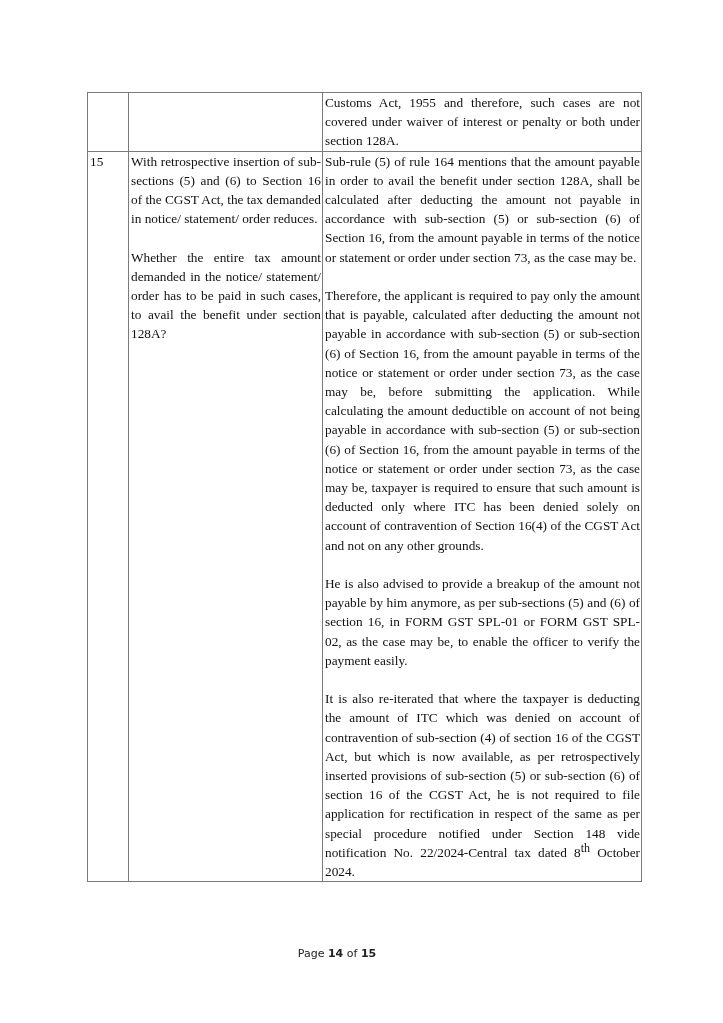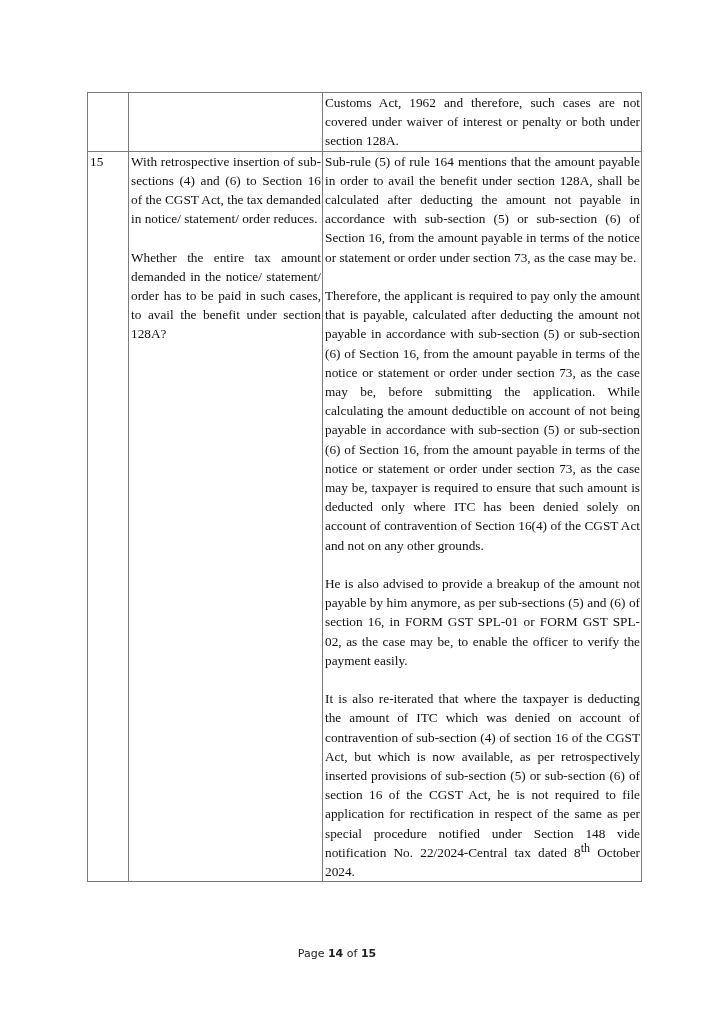--- a/index.html
+++ b/index.html
@@ -29,27 +29,27 @@
     <colgroup>
         <col class="c1">
         <col class="c2">
         <col class="c3">
       </colgroup>
     <tbody>
         <tr>
       <td></td>
       <td></td>
       <td>
-        <p class="just">Customs Act, 1962 and therefore, such cases are not covered under waiver of interest or penalty or both under section 128A.</p>
+        <p class="just">Customs Act, 1955 and therefore, such cases are not covered under waiver of interest or penalty or both under section 128A.</p>
       </td>
     </tr>
     <tr>
       <td>15</td>
       <td>
-        <p class="just">With retrospective insertion of sub-sections (4) and (6) to Section 16 of the CGST Act, the tax demanded in notice/ statement/ order reduces.</p>
+        <p class="just">With retrospective insertion of sub-sections (5) and (6) to Section 16 of the CGST Act, the tax demanded in notice/ statement/ order reduces.</p>
         <div class="gap"></div>
         <p class="just">Whether the entire tax amount demanded in the notice/ statement/ order has to be paid in such cases, to avail the benefit under section 128A?</p>
       </td>
       <td>
         <p class="just">Sub-rule (5) of rule 164 mentions that the amount payable in order to avail the benefit under section 128A, shall be calculated after deducting the amount not payable in accordance with sub-section (5) or sub-section (6) of Section 16, from the amount payable in terms of the notice or statement or order under section 73, as the case may be.</p>
         <div class="gap"></div>
         <p class="just">Therefore, the applicant is required to pay only the amount that is payable, calculated after deducting the amount not payable in accordance with sub-section (5) or sub-section (6) of Section 16, from the amount payable in terms of the notice or statement or order under section 73, as the case may be, before submitting the application. While calculating the amount deductible on account of not being payable in accordance with sub-section (5) or sub-section (6) of Section 16, from the amount payable in terms of the notice or statement or order under section 73, as the case may be, taxpayer is required to ensure that such amount is deducted only where ITC has been denied solely on account of contravention of Section 16(4) of the CGST Act and not on any other grounds.</p>
         <div class="gap"></div>
         <p class="just">He is also advised to provide a breakup of the amount not payable by him anymore, as per sub-sections (5) and (6) of section 16, in FORM GST SPL-01 or FORM GST SPL-02, as the case may be, to enable the officer to verify the payment easily.</p>
         <div class="gap"></div>

